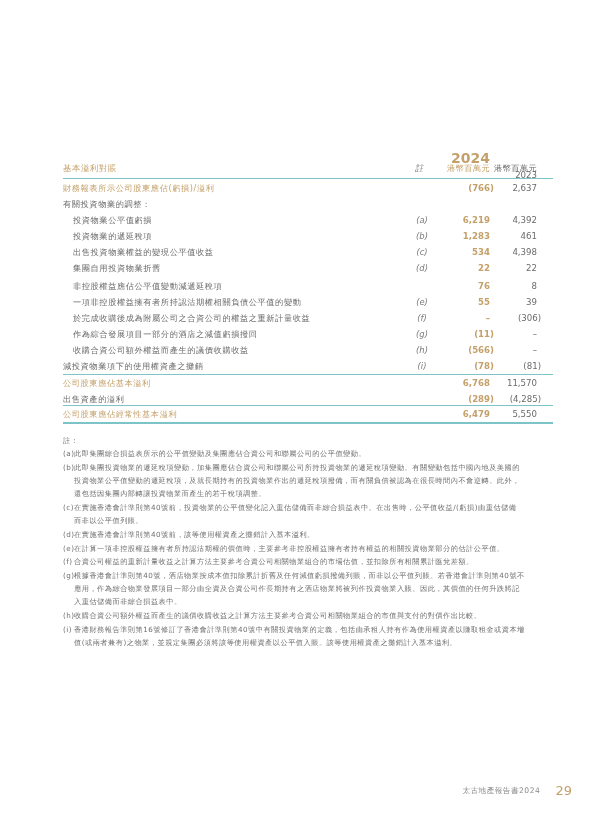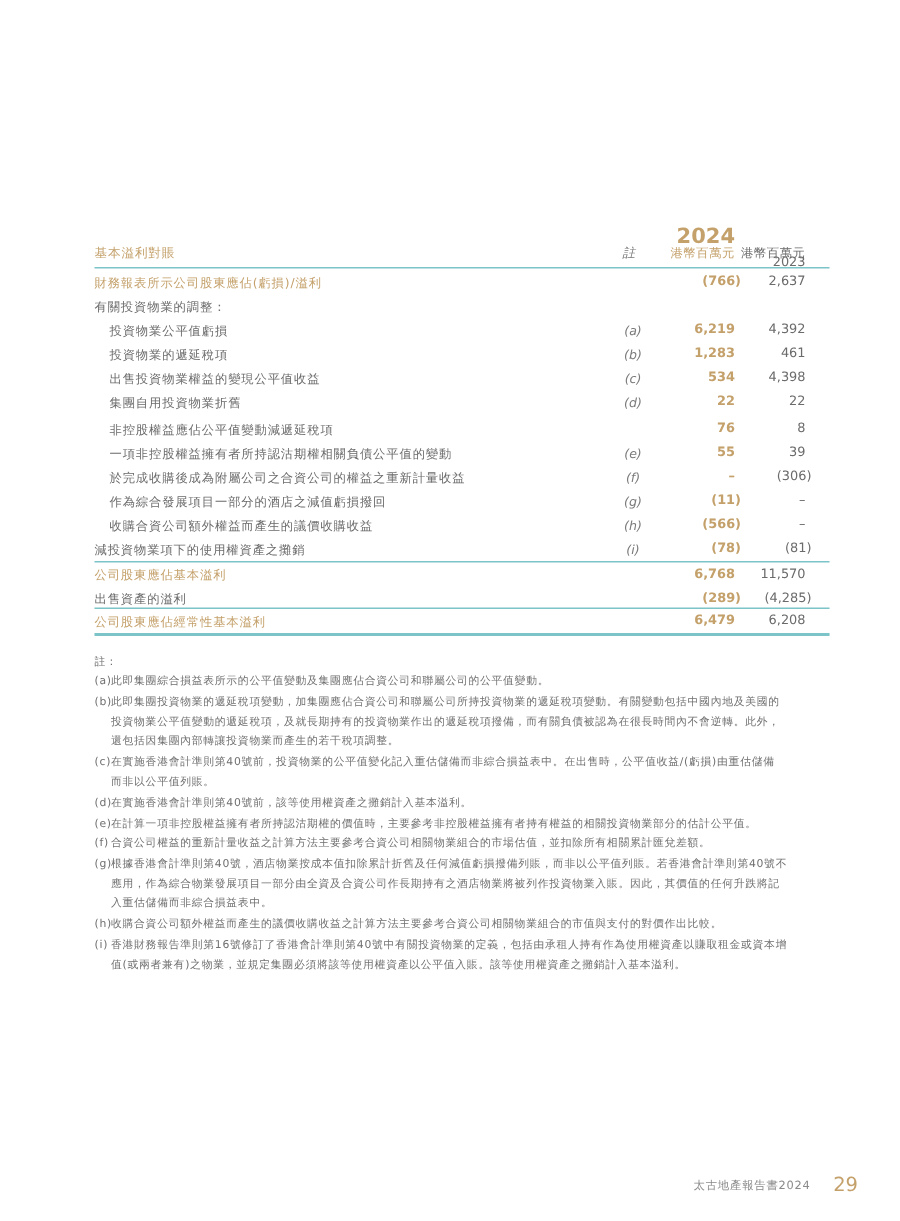--- a/index.html
+++ b/index.html
@@ -248,21 +248,21 @@
     <div class="row" style="top:391px;">
       <span class="label">出售資產的溢利</span>
       <span class="v24 neg">(289)</span>
       <span class="v23 neg">(4,285)</span>
     </div>
     <div class="rule thin" style="top:405px;"></div>
 
     <div class="row gold" style="top:406px;">
       <span class="label">公司股東應佔經常性基本溢利</span>
       <span class="v24">6,479</span>
-      <span class="v23">6,208</span>
+      <span class="v23">5,550</span>
     </div>
     <div class="rule thick" style="top:422px;"></div>
   </div>
 
   <div class="notes">
     <div class="notes-title">註：</div>
 
     <div class="note-item">
       <span class="mk">(a)</span><span class="txt">此即集團綜合損益表所示的公平值變動及集團應佔合資公司和聯屬公司的公平值變動。</span>
     </div>

